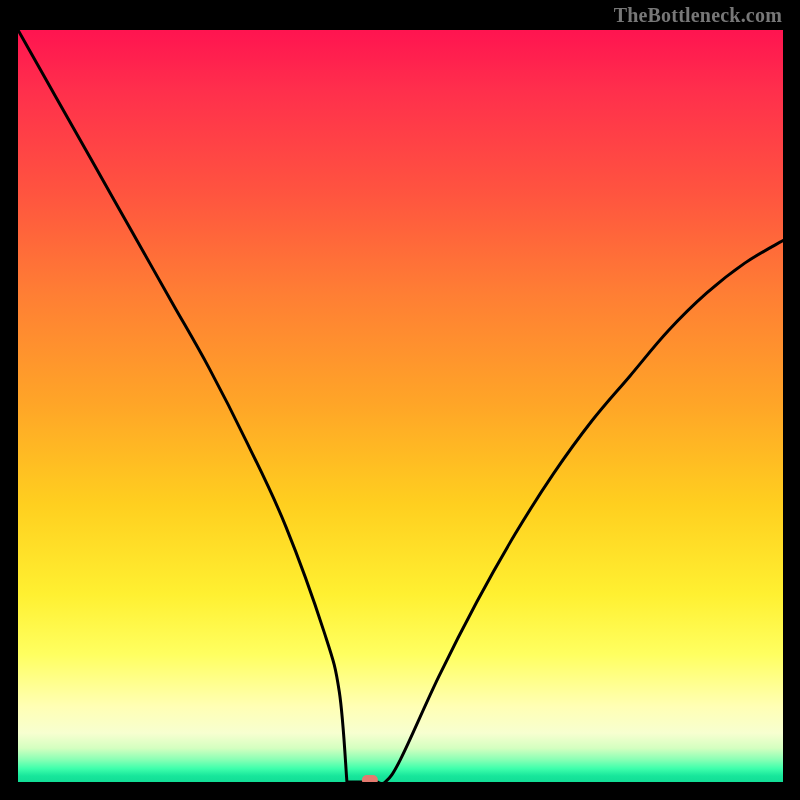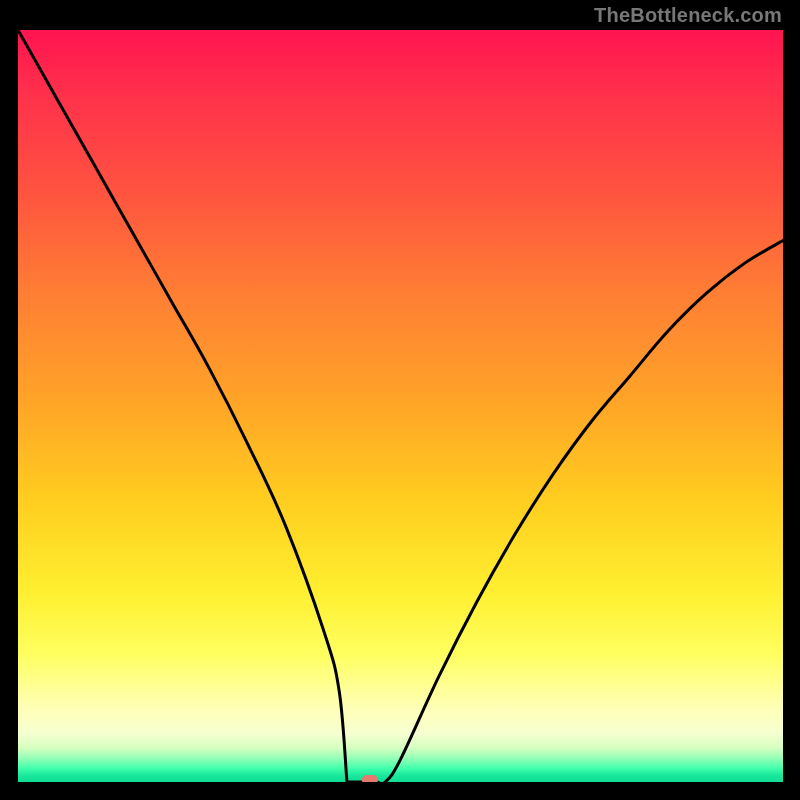--- a/index.html
+++ b/index.html
@@ -19,20 +19,21 @@
   }
   .watermark {
     position: absolute;
     top: 4px;
     right: 18px;
     color: #777;
     font-size: 20px;
     font-weight: 600;
     letter-spacing: 0.2px;
     z-index: 30;
+    font-family: Liberation Serif, serif;
   }
   .plot-area {
     position: absolute;
     left: 18px;
     top: 30px;
     width: 765px;
     height: 752px;
     overflow: hidden;
   }
   .gradient {

